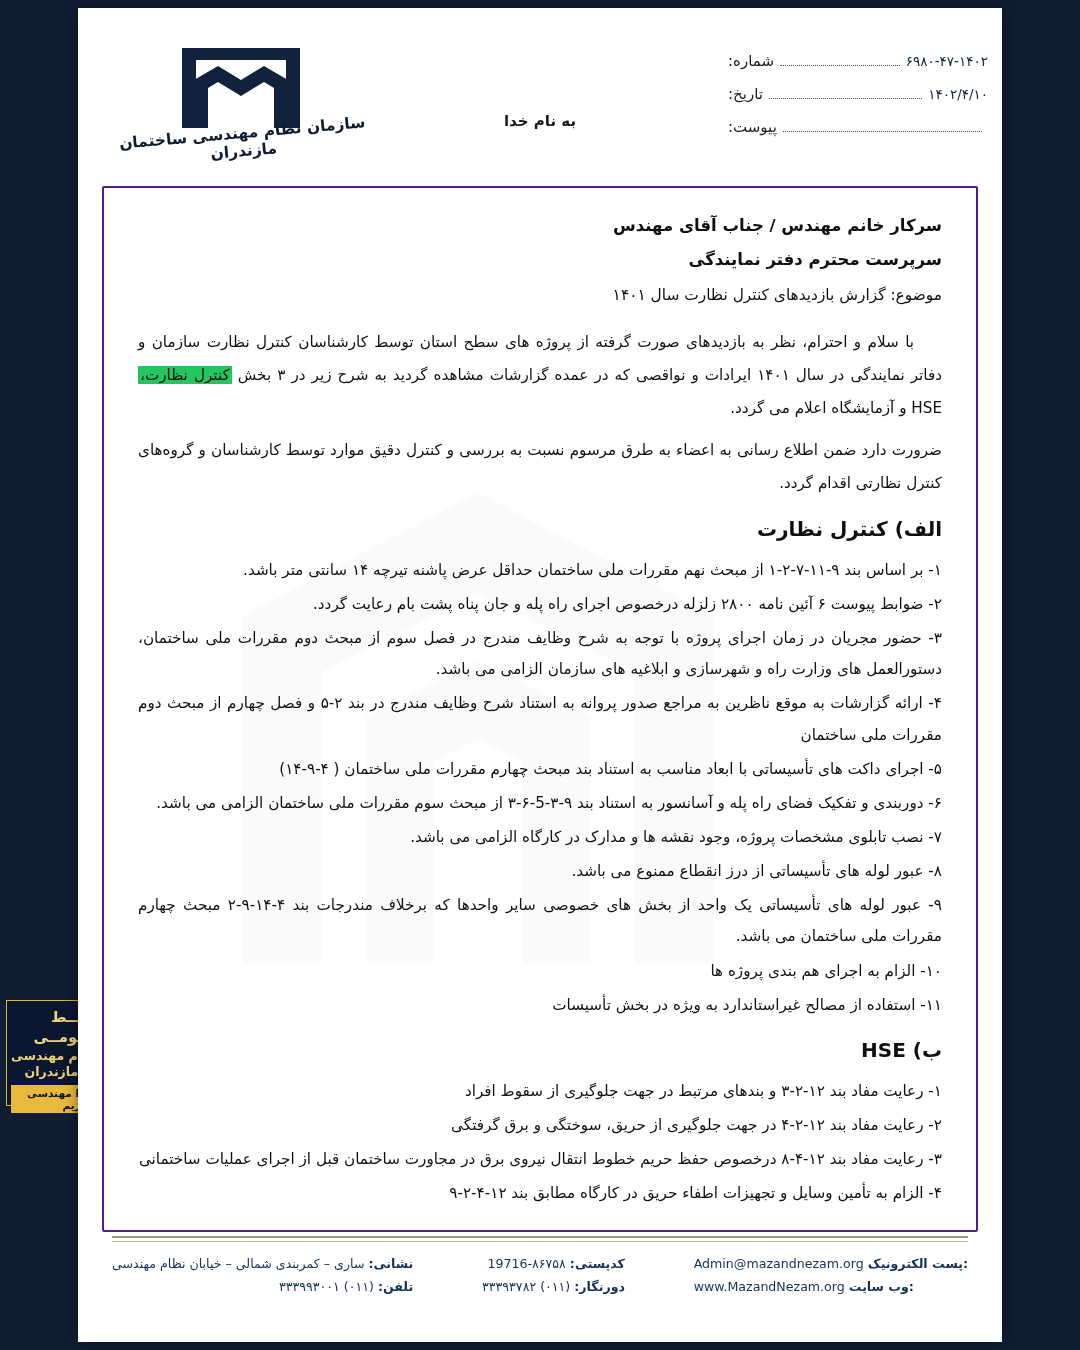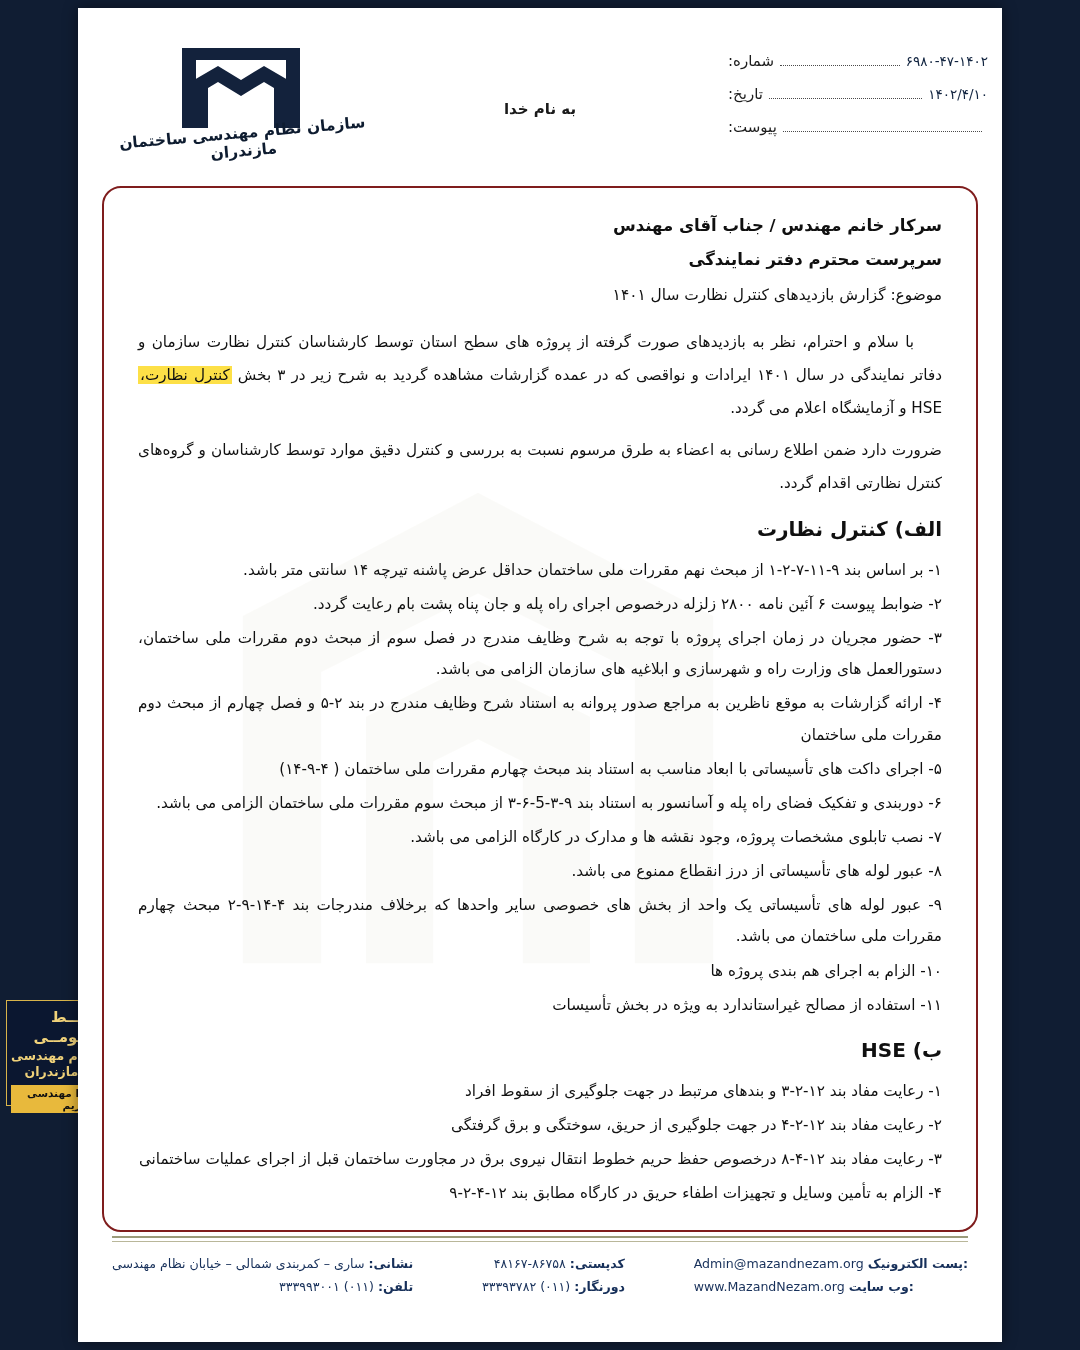--- a/index.html
+++ b/index.html
@@ -86,21 +86,21 @@
     font-size: 13.5px;
     color: #10233f;
     letter-spacing: .5px;
     direction: ltr;
     unicode-bidi: embed;
   }
 
   .besmellah {
     position: absolute;
     left: 50%;
-    top: 92px;
+    top: 104px;
     transform: translateX(-50%);
     font-size: 15px;
     color: #1a1a1a;
     font-weight: 600;
     text-align: right;
   }
 
   .logo-block {
     position: absolute;
     left: 40px;
@@ -127,22 +127,22 @@
     font-weight: 700;
   }
 
   
   .frame {
     position: absolute;
     left: 24px;
     right: 24px;
     top: 178px;
     bottom: 110px;
-    border: 2px solid #7f1d1d;
-    border-radius: 19px;
+    border: 2px solid #4c1d95;
+    border-radius: 2px;
     padding: 22px 34px 22px 34px;
     box-sizing: border-box;
     overflow: hidden;
   }
 
   .content {
     direction: rtl;
     text-align: right;
     color: #101010;
     font-size: 15.2px;
@@ -163,21 +163,21 @@
     margin-bottom: 16px;
   }
   .para {
     text-align: justify;
     text-align-last: right;
     margin-bottom: 10px;
     line-height: 2.15;
   }
   .para.indent { text-indent: 28px; }
   .hl {
-    background: #fde047;
+    background: #22c55e;
     padding: 0 2px;
   }
   .section-title {
     font-weight: 700;
     font-size: 20px;
     margin: 10px 0 6px 0;
   }
   .item {
     margin-bottom: 3px;
     line-height: 2.05;
@@ -360,21 +360,21 @@
         </div>
         <div class="f-line">
           <span class="f-val">www.MazandNezam.org</span>
           <span class="f-lbl">وب سایت:</span>
         </div>
       </div>
 
       <div class="f-col">
         <div class="f-line">
           <span class="f-lbl">کدپستی:</span>
-          <span class="f-val mono-ltr">۴۸۱۶۷-۸۶۷۵۸</span>
+          <span class="f-val mono-ltr">19716-۸۶۷۵۸</span>
         </div>
         <div class="f-line">
           <span class="f-lbl">دورنگار:</span>
           <span class="f-val mono-ltr">۳۳۳۹۳۷۸۲ (۰۱۱)</span>
         </div>
       </div>
 
       <div class="f-col">
         <div class="f-line">
           <span class="f-lbl">نشانی:</span>

